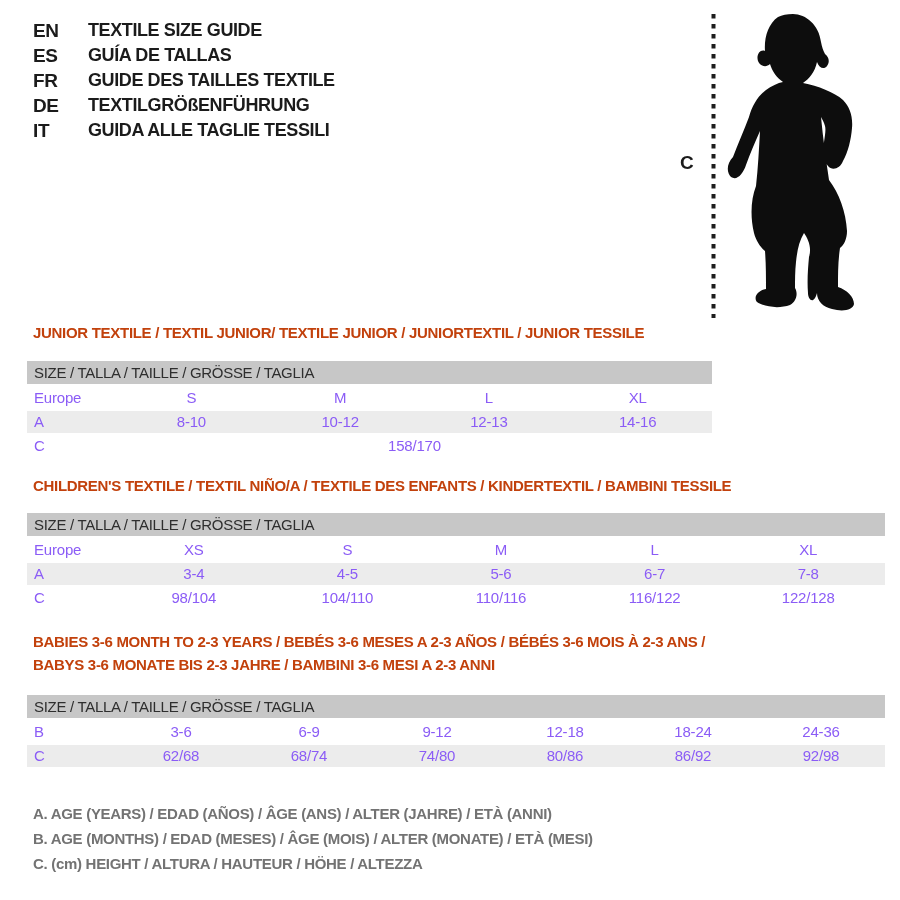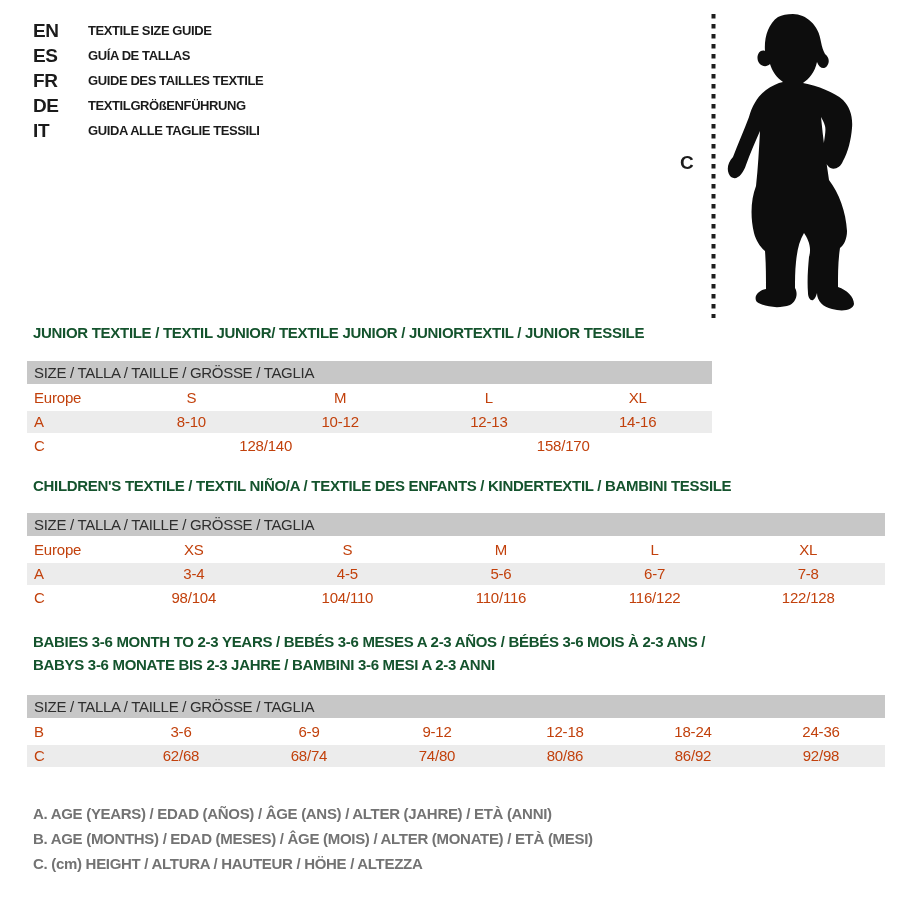--- a/index.html
+++ b/index.html
@@ -8,43 +8,43 @@
     background:#ffffff;color:#1b1b1b;
     font-family:"Liberation Sans","DejaVu Sans",sans-serif;
     -webkit-font-smoothing:antialiased;
   }
   .abs{position:absolute;}
 
   
   .lang-block{left:33px;top:18px;}
   .lang-row{display:flex;height:25px;line-height:25px;}
   .lang-code{width:55px;font-weight:bold;font-size:19px;letter-spacing:-0.4px;}
-  .lang-title{font-weight:bold;font-size:13px;letter-spacing:-0.4px;white-space:nowrap;}
+  .lang-title{font-weight:bold;font-size:18px;letter-spacing:-0.4px;white-space:nowrap;}
 
   
   .figure-svg{left:700px;top:0px;}
   .c-label{left:680px;top:152px;font-weight:bold;font-size:19px;}
 
   
-  .sec-title{font-weight:bold;font-size:15px;letter-spacing:-0.3px;white-space:nowrap;color:#14532d;}
+  .sec-title{font-weight:bold;font-size:15px;letter-spacing:-0.3px;white-space:nowrap;color:#c2410c;}
   .sec-title .line{height:23px;line-height:23px;}
   .t1-title{left:33px;top:324px;}
   .t2-title{left:33px;top:477px;}
   .t3-title{left:33px;top:630px;}
 
   
   .size-table{left:27px;}
   .tbl1{top:361px;width:685px;}
   .tbl2{top:513px;width:858px;}
   .tbl3{top:695px;width:858px;}
   .thead{
     height:23px;line-height:23px;background:#c7c7c7;color:#2e2e2e;
     font-size:15px;letter-spacing:-0.3px;padding-left:7px;
   }
-  .trow{display:flex;height:22px;line-height:22px;margin-top:2px;font-size:15px;letter-spacing:-0.2px;color:#c2410c;}
+  .trow{display:flex;height:22px;line-height:22px;margin-top:2px;font-size:15px;letter-spacing:-0.2px;color:#8b5cf6;}
   .trow.first{margin-top:3px;}
   .trow.shade{background:#ececec;}
   .tlabel{width:90px;padding-left:7px;box-sizing:border-box;}
   .tcell{flex:1;text-align:center;}
 
   
   .legend{left:33px;top:801px;}
   .legend-line{height:25px;line-height:25px;font-weight:bold;font-size:15px;letter-spacing:-0.3px;white-space:nowrap;color:#737373;}
 </style>
 </head>
@@ -134,21 +134,20 @@
   </div>
   <div class="trow shade">
     <div class="tlabel">A</div>
     <div class="tcell">8-10</div>
     <div class="tcell">10-12</div>
     <div class="tcell">12-13</div>
     <div class="tcell">14-16</div>
   </div>
   <div class="trow">
     <div class="tlabel">C</div>
-    <div class="tcell">128/140</div>
     <div class="tcell">158/170</div>
   </div>
 </div>
 
 <div class="abs sec-title t2-title">CHILDREN'S TEXTILE / TEXTIL NIÑO/A / TEXTILE DES ENFANTS / KINDERTEXTIL / BAMBINI TESSILE</div>
 <div class="abs size-table tbl2">
   <div class="thead">SIZE / TALLA / TAILLE / GRÖSSE / TAGLIA</div>
   <div class="trow first">
     <div class="tlabel">Europe</div>
     <div class="tcell">XS</div>

